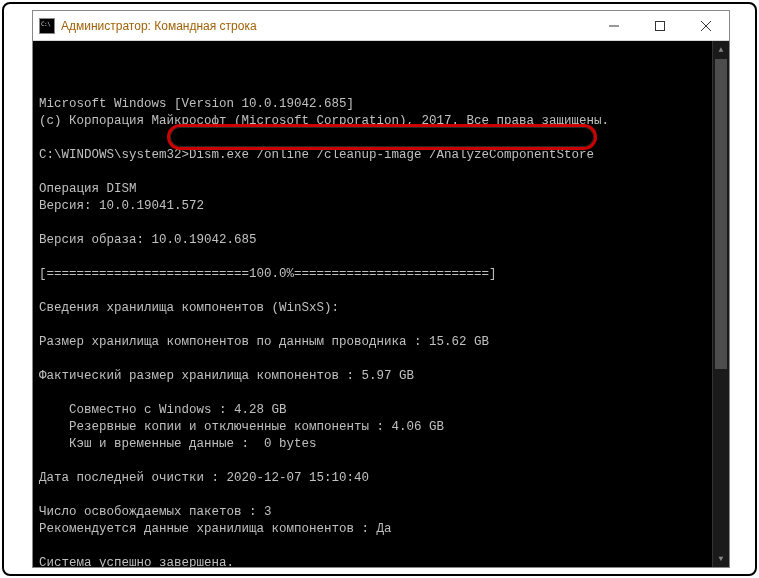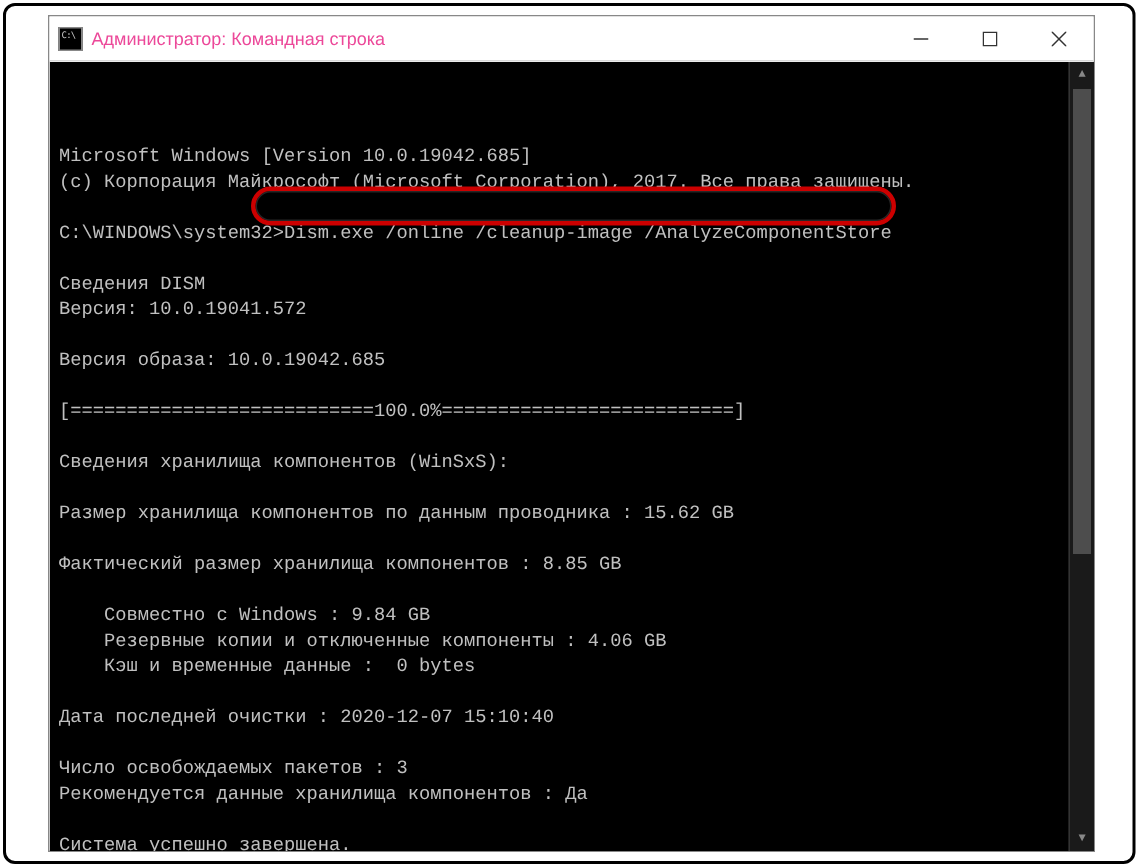--- a/index.html
+++ b/index.html
@@ -28,21 +28,21 @@
       display: flex;
       flex-direction: column;
     }
     .titlebar {
       height: 30px;
       background: #fff;
       display: flex;
       align-items: center;
       border-bottom: 1px solid #d8d8d8;
       font-size: 12px;
-      color: #ec4899;
+      color: #a16207;
     }
     .titlebar-icon {
       width: 16px;
       height: 16px;
       margin: 0 6px;
       background: #000;
       position: relative;
       border: 1px solid #888;
     }
     .titlebar-icon::before {
@@ -156,34 +156,34 @@
         </div>
       </div>
     </div>
     <div class="terminal">
       <div class="terminal-content">
 <span>Microsoft Windows [Version 10.0.19042.685]</span>
 <span>(c) Корпорация Майкрософт (Microsoft Corporation), 2017. Все права защищены.</span>
 <span></span>
 <span class="prompt-line"><span>C:\WINDOWS\system32&gt;</span><span id="cmd-span">Dism.exe /online /cleanup-image /AnalyzeComponentStore</span></span>
 <span></span>
-<span>Сведения DISM</span>
+<span>Операция DISM</span>
 <span>Версия: 10.0.19041.572</span>
 <span></span>
 <span>Версия образа: 10.0.19042.685</span>
 <span></span>
 <span>[===========================100.0%==========================]</span>
 <span></span>
 <span>Сведения хранилища компонентов (WinSxS):</span>
 <span></span>
 <span>Размер хранилища компонентов по данным проводника : 15.62 GB</span>
 <span></span>
-<span>Фактический размер хранилища компонентов : 8.85 GB</span>
-<span></span>
-<span>    Совместно с Windows : 9.84 GB</span>
+<span>Фактический размер хранилища компонентов : 5.97 GB</span>
+<span></span>
+<span>    Совместно с Windows : 4.28 GB</span>
 <span>    Резервные копии и отключенные компоненты : 4.06 GB</span>
 <span>    Кэш и временные данные :  0 bytes</span>
 <span></span>
 <span>Дата последней очистки : 2020-12-07 15:10:40</span>
 <span></span>
 <span>Число освобождаемых пакетов : 3</span>
 <span>Рекомендуется данные хранилища компонентов : Да</span>
 <span></span>
 <span>Cистема успешно завершена.</span>
 <span></span>

